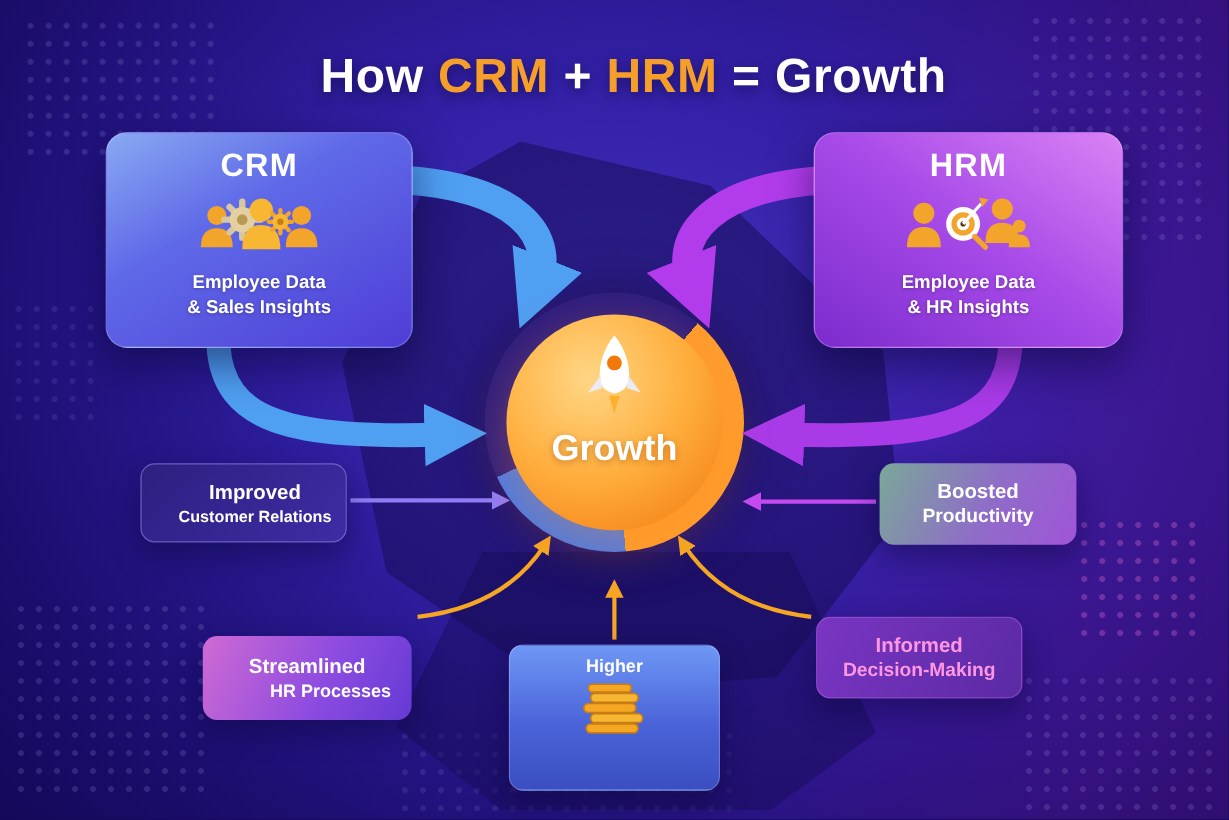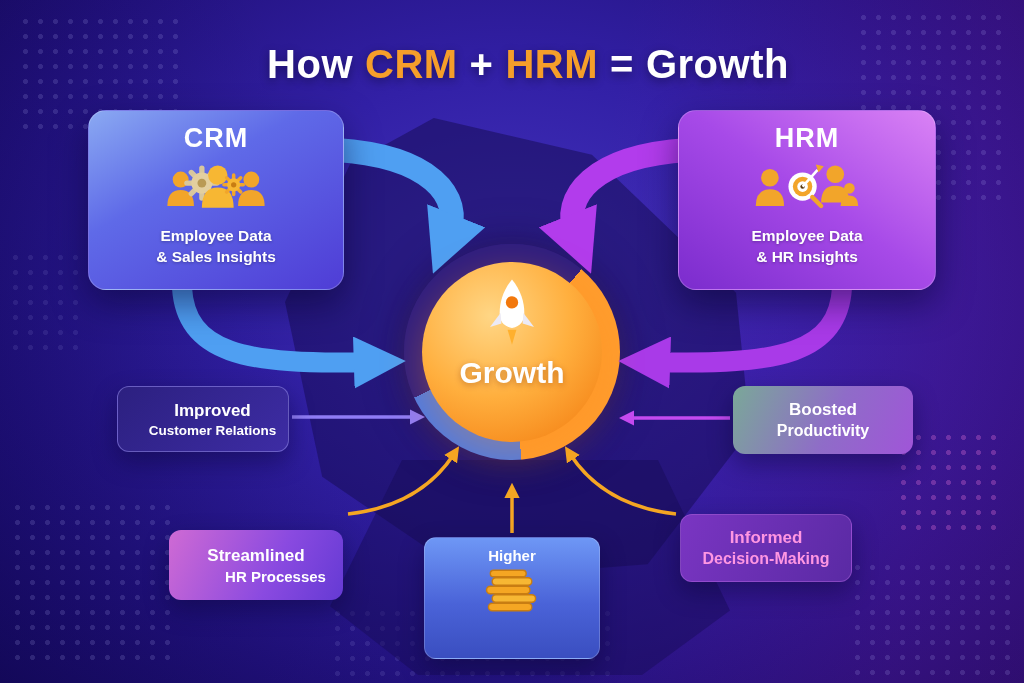--- a/index.html
+++ b/index.html
@@ -74,21 +74,21 @@
     display:flex; flex-direction:column; align-items:center; justify-content:center; text-align:center;
     box-shadow:0 10px 24px rgba(8,4,48,.4);
   }
   .pill .l1{ font-weight:800; font-size:17px; }
   .pill .l2{ font-size:13.5px; margin-top:2px; font-weight:600; }
   #improved{ left:117px; top:386px; width:172px; height:66px;
     background:linear-gradient(135deg, #2c2080 0%, #3d2ca4 100%);
     border:1px solid rgba(150,140,235,.55);
     padding-left:19px;
   }
-  #boosted{ left:733px; top:386px; width:180px; height:68px;
+  #boosted{ left:733px; top:386px; width:164px; height:68px;
     background:linear-gradient(115deg, #7aa898 0%, #8f6cc8 55%, #a055d8 100%);
   }
   #boosted .l2{ font-size:16px; font-weight:800; }
   #streamlined{ left:169px; top:530px; width:174px; height:70px;
     background:linear-gradient(115deg, #cf6ad4 0%, #8a4ae0 60%, #653ad4 100%);
   }
   #streamlined .l2{ font-size:15px;margin-left:39px; }
   #informed{ left:680px; top:514px; width:172px; height:68px;
     background:linear-gradient(115deg, #7a35c2 0%, #5a2aa4 100%);
     border:1px solid rgba(200,120,235,.35);

